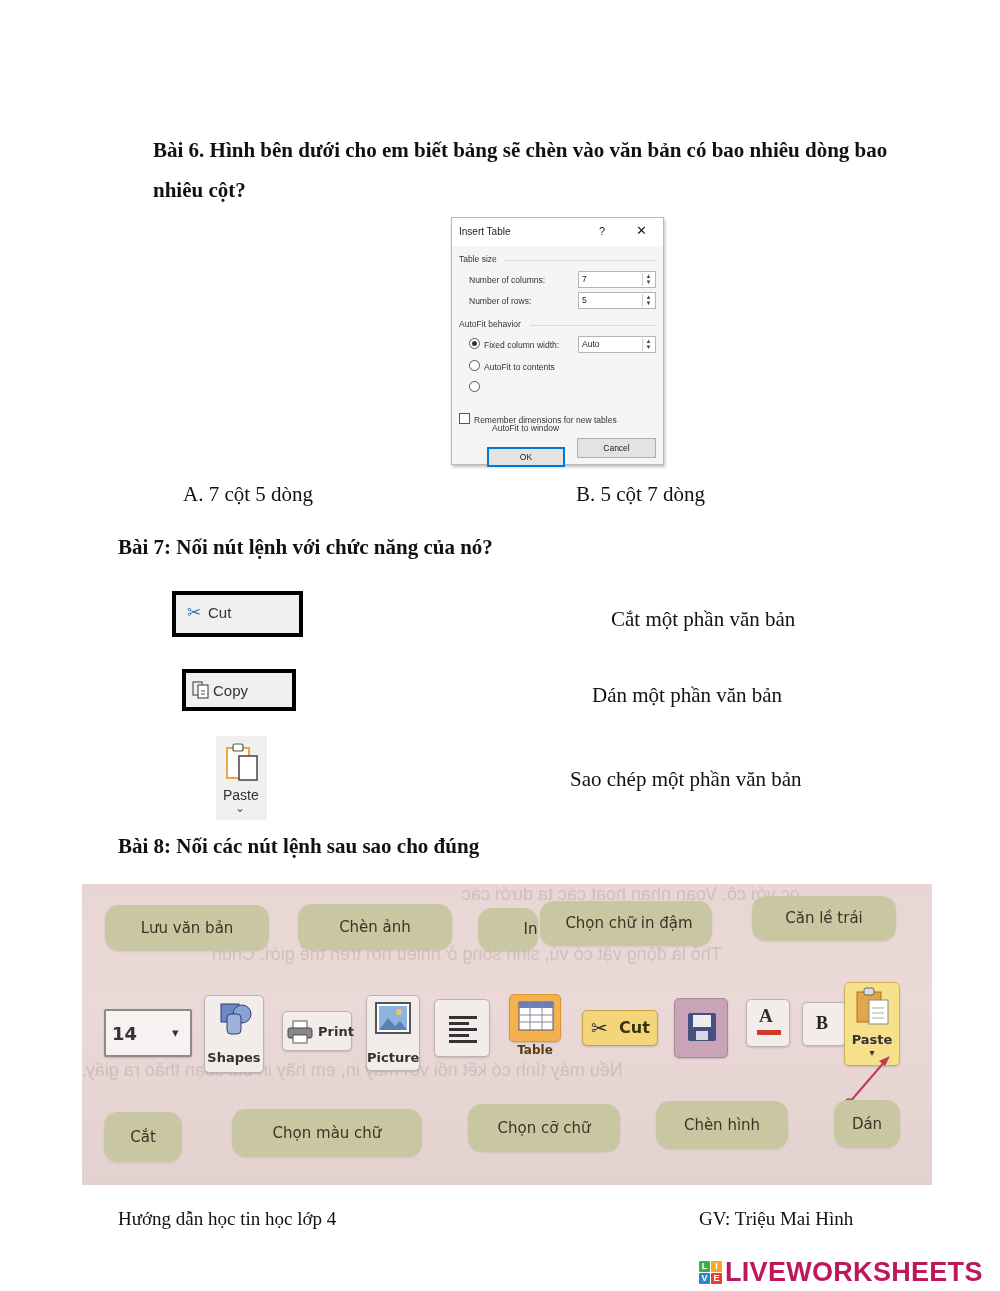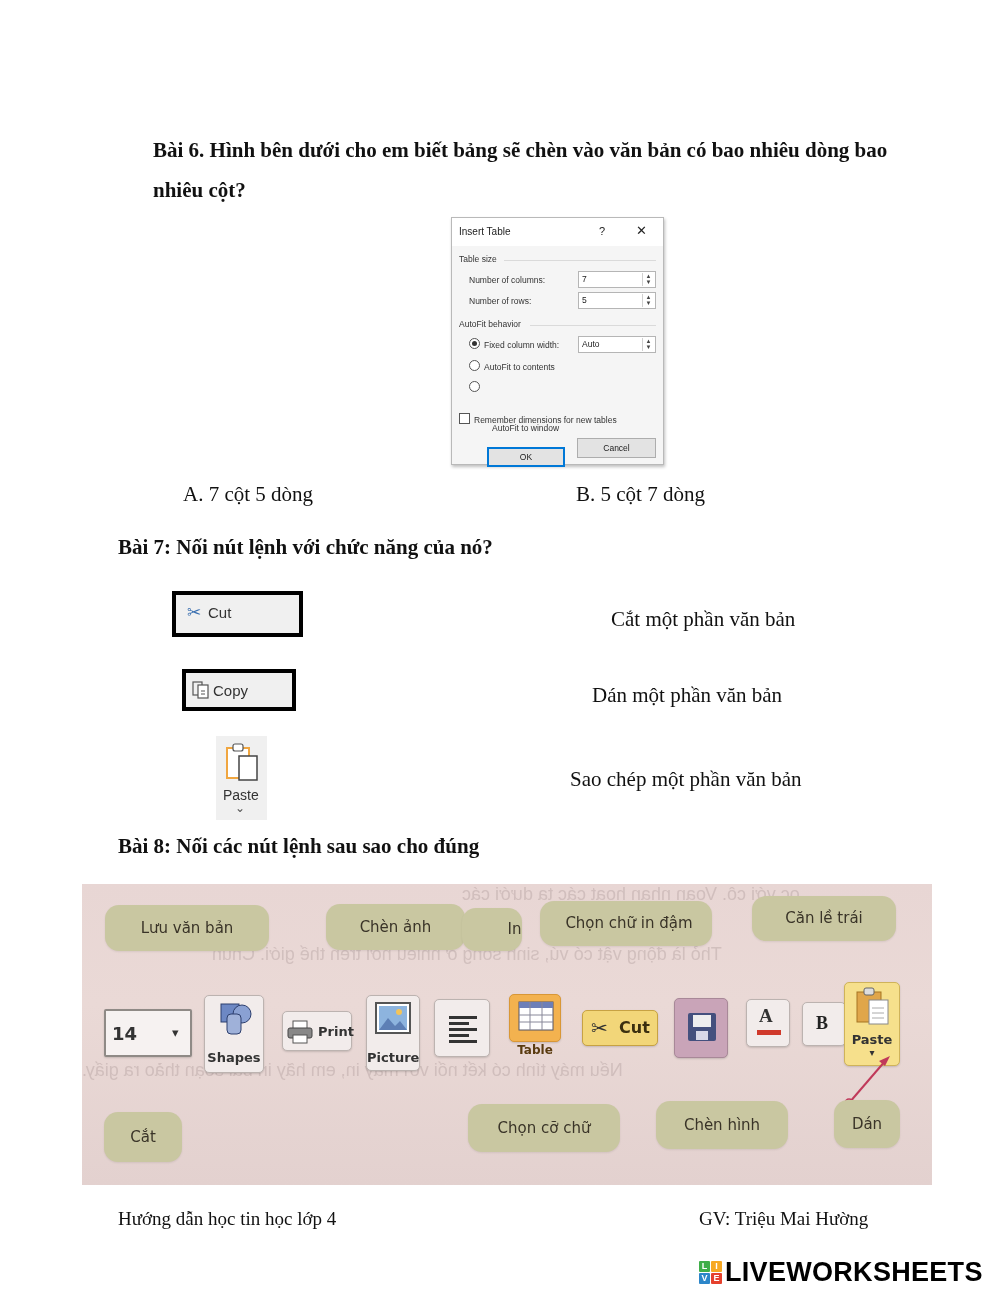--- a/index.html
+++ b/index.html
@@ -34,21 +34,21 @@
   .photo { left: 82px; top: 884px; width: 850px; height: 301px; background: linear-gradient(180deg, #e8d6d4 0%, #ead9d6 40%, #e3d1cf 100%); overflow: hidden; }
   .ghost { position: absolute; font-family: "Liberation Sans", sans-serif; font-size: 18px; color: rgba(140,120,120,0.25); white-space: nowrap; transform: scaleX(-1); }
   .pill { position: absolute; background: #c9c7a1; border-radius: 14px; font-family: "DejaVu Sans", sans-serif; font-size: 15px; color: #3a3428; text-align: center; box-shadow: 0 1px 2px rgba(0,0,0,0.08); }
   .tb { position: absolute; border: 1px solid #bcb3b0; border-radius: 5px; background: #f2eceb; font-family: "DejaVu Sans", sans-serif; color: #333; font-size: 13px; font-weight: bold; text-align: center; box-shadow: 0 1px 2px rgba(0,0,0,0.15); }
   .tb .lbl { position: absolute; left: 0; width: 100%; font-size: 13px; }
 
   .footer { font-size: 19px; }
   .lw-logo { left: 699px; top: 1257px; display: flex; align-items: center; }
   .lw-tiles { display: grid; grid-template-columns: 11px 11px; grid-template-rows: 11px 11px; gap: 1px; margin-right: 3px; }
   .lw-tiles span { display: block; font-family: "Liberation Sans", sans-serif; font-size: 9px; font-weight: bold; color: #fff; text-align: center; line-height: 11px; border-radius: 1px; }
-  .lw-text { font-family: "Liberation Sans", sans-serif; font-weight: bold; font-size: 27px; color: #000000; letter-spacing: 0.3px; }
+  .lw-text { font-family: "Liberation Sans", sans-serif; font-weight: bold; font-size: 27px; color: #be185d; letter-spacing: 0.3px; }
 </style>
 </head>
 <body>
 
 <div class="abs q-title" style="left:153px; top:130px; white-space:nowrap;">Bài 6. Hình bên dưới cho em biết bảng sẽ chèn vào văn bản có bao nhiêu dòng bao</div>
 <div class="abs q-title" style="left:153px; top:170px;">nhiêu cột?</div>
 
 <div class="abs dialog">
   <div class="titlebar">
     <span class="title">Insert Table</span>
@@ -132,22 +132,22 @@
 <div class="abs match-text" style="left:570px; top:767px;">Sao chép một phần văn bản</div>
 
 <div class="abs q-title" style="left:118px; top:826px; white-space:nowrap;">Bài 8: Nối các nút lệnh sau sao cho đúng</div>
 
 <div class="abs photo">
   <span class="ghost" style="left:380px; top:0px;">ọc với cô. Voan nhạn hoạt các ta dưới các</span>
   <span class="ghost" style="left:130px; top:60px;">Thỏ là động vật có vú, sinh sống ở nhiều nơi trên thế giới. Chún</span>
   <span class="ghost" style="left:0px; top:176px;">Nếu máy tính có kết nối với máy in, em hãy in bài soạn thảo ra giấy.</span>
 
   <div class="pill" style="left:23px; top:21px; width:164px; height:46px; line-height:46px;">Lưu văn bản</div>
-  <div class="pill" style="left:216px; top:20px; width:139px; height:46px; line-height:46px;margin-left:28px;">Chèn ảnh</div>
-  <div class="pill" style="left:380px; top:24px; width:60px; height:43px; line-height:43px;padding-left:45px;">In</div>
+  <div class="pill" style="left:216px; top:20px; width:154px; height:46px; line-height:46px;">Chèn ảnh</div>
+  <div class="pill" style="left:396px; top:24px; width:60px; height:43px; line-height:43px;padding-left:45px;">In</div>
   <div class="pill" style="left:458px; top:17px; width:172px; height:45px; line-height:45px;padding-left:6px;">Chọn chữ in đậm</div>
   <div class="pill" style="left:670px; top:12px; width:144px; height:45px; line-height:45px;">Căn lề trái</div>
 
   <div class="tb" style="left:22px; top:125px; width:88px; height:48px; border:2px solid #8f8a86; border-radius:2px; background:#f6f2f1; text-align:left;">
     <span class="abs" style="left:6px; top:12px; font-size:18px;">14</span>
     <span class="abs" style="left:66px; top:14px; font-size:13px;">▾</span>
   </div>
 
   <div class="tb" style="left:122px; top:111px; width:60px; height:78px;">
     <span class="abs" style="left:12px; top:6px;">
@@ -248,27 +248,28 @@
     <span class="lbl" style="top:64px; font-size:10px;">▾</span>
   </div>
 
   <svg class="abs" style="left:0; top:0;" width="850" height="301">
     <line x1="767" y1="219" x2="804" y2="176" stroke="#c0395a" stroke-width="2"></line>
     <circle cx="767" cy="219" r="4" fill="none" stroke="#c0395a" stroke-width="1.5"></circle>
     <polygon points="808,172 797,177 803,182" fill="#c0395a"></polygon>
   </svg>
 
   <div class="pill" style="left:22px; top:228px; width:78px; height:50px; line-height:50px;">Cắt</div>
+  <div class="pill" style="left:150px; top:225px; width:190px; height:48px; line-height:48px;">Chọn màu chữ</div>
   <div class="pill" style="left:386px; top:220px; width:152px; height:48px; line-height:48px;">Chọn cỡ chữ</div>
   <div class="pill" style="left:574px; top:217px; width:132px; height:48px; line-height:48px;">Chèn hình</div>
   <div class="pill" style="left:752px; top:216px; width:66px; height:48px; line-height:48px;">Dán</div>
 </div>
 
 <div class="abs footer" style="left:118px; top:1208px;">Hướng dẫn học tin học lớp 4</div>
-<div class="abs footer" style="left:699px; top:1208px;">GV: Triệu Mai Hường</div>
+<div class="abs footer" style="left:699px; top:1208px;">GV: Triệu Mai Hình</div>
 
 <div class="abs lw-logo">
   <div class="lw-tiles">
     <span style="background:#3fae49;">L</span>
     <span style="background:#f7a823;">I</span>
     <span style="background:#2c86c9;">V</span>
     <span style="background:#e5412d;">E</span>
   </div>
   <span class="lw-text">LIVEWORKSHEETS</span>
 </div>

